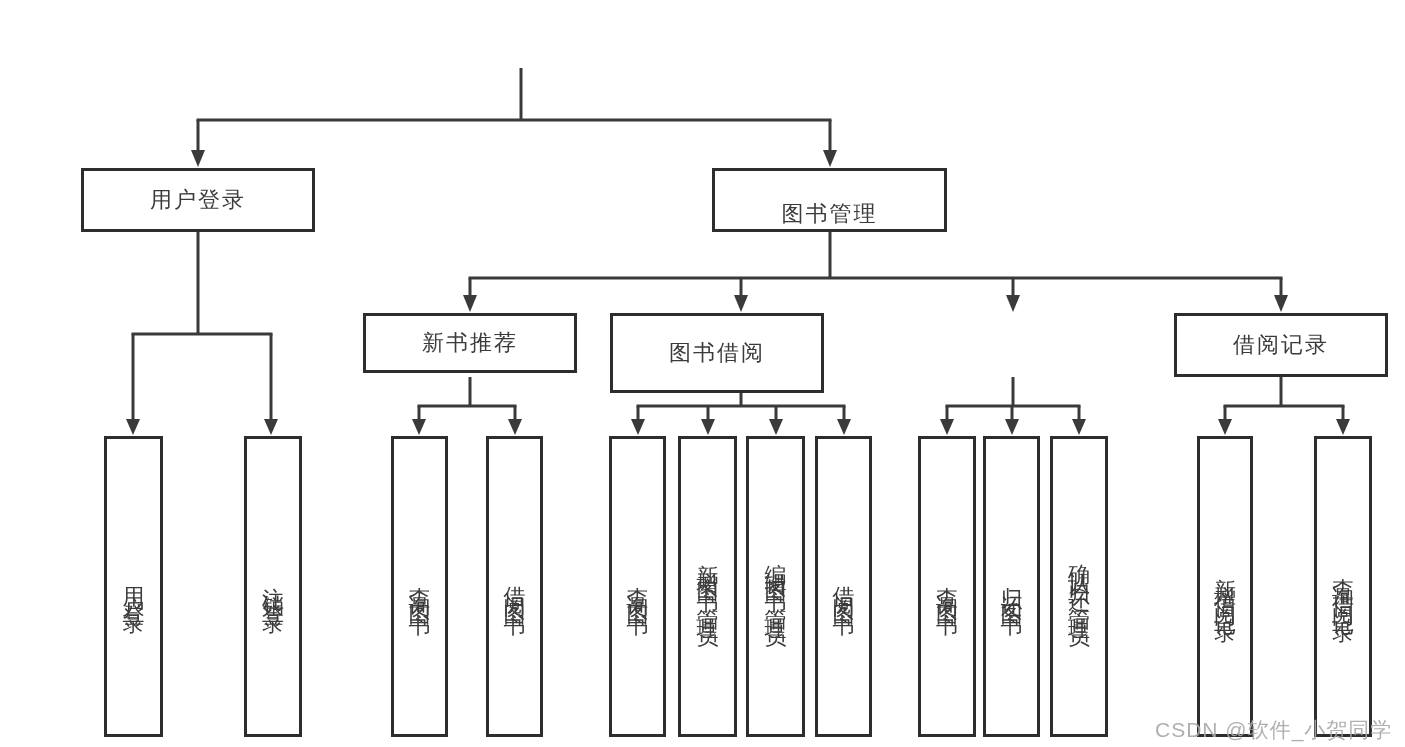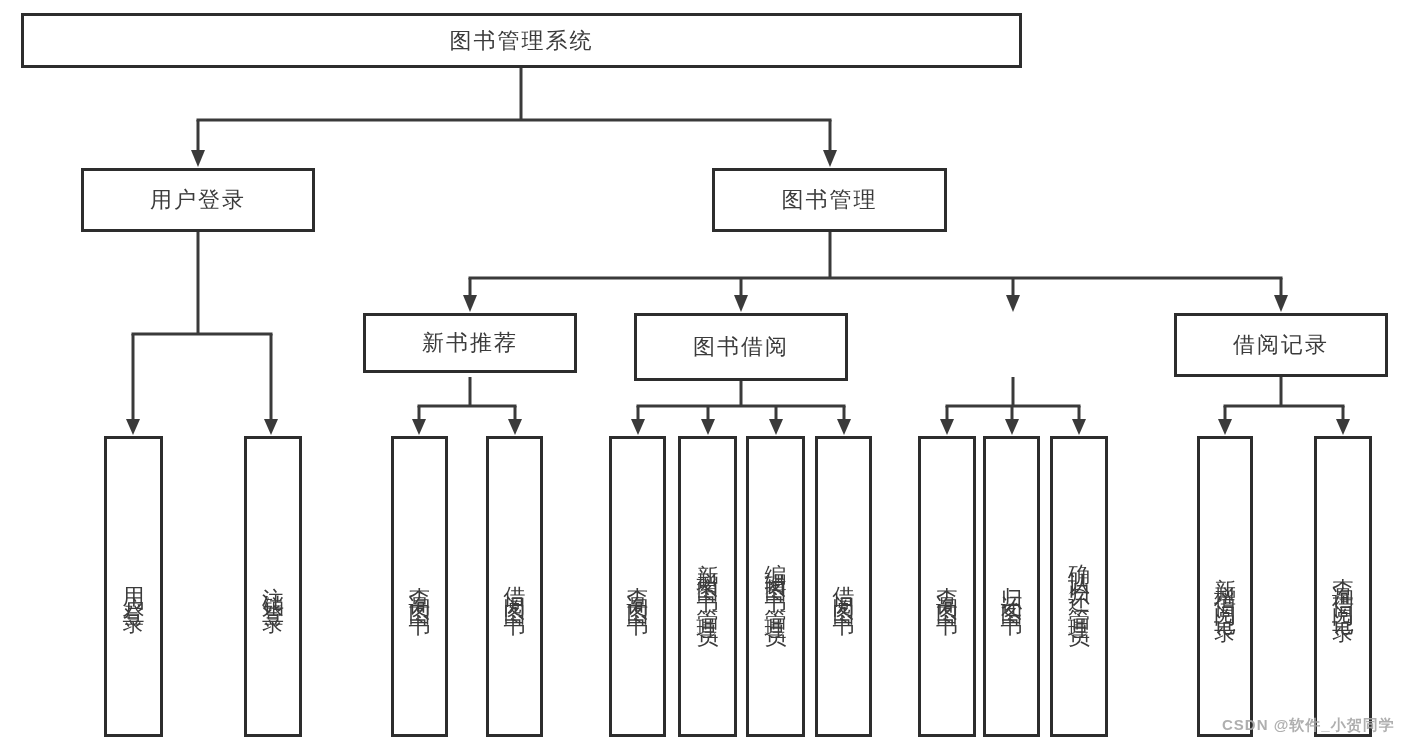--- a/index.html
+++ b/index.html
@@ -30,27 +30,26 @@
   }
   .vbox span{
     writing-mode:vertical-rl;
     font-size:22px;
     letter-spacing:9px;
     line-height:1;
     color:#3b3b3b;
   }
   .watermark{
     position:absolute;
-    left:1222px;top:716px;
-    font-size:15px;
+    left:1155px;top:716px;
+    font-size:21px;
     color:rgba(168,168,168,0.92);
     z-index:5;
     white-space:nowrap;
     letter-spacing:1px;
-    font-weight:bold;
   }
 </style>
 </head>
 <body>
 
 <div class="canvas">
 
   <svg class="connectors" width="1405" height="747" viewBox="0 0 1405 747">
     <g stroke="#3a3a3a" stroke-width="3" fill="none">
 
@@ -117,35 +116,32 @@
 
       <polygon points="940,419 954,419 947,435"></polygon>
       <polygon points="1005,419 1019,419 1012,435"></polygon>
       <polygon points="1072,419 1086,419 1079,435"></polygon>
 
       <polygon points="1218,419 1232,419 1225,435"></polygon>
       <polygon points="1336,419 1350,419 1343,435"></polygon>
     </g>
   </svg>
 
-  <div class="box hbox" style="left:21px;top:13px;width:1001px;height:55px;">
-    <span>图书管理系统</span>
-  </div>
 
   <div class="box hbox" style="left:81px;top:168px;width:234px;height:64px;">
     <span>用户登录</span>
   </div>
-  <div class="box hbox" style="left:712px;top:168px;width:235px;height:64px;">
+  <div class="box hbox" style="left:712px;top:168px;width:235px;height:64px;align-items:flex-end;">
     <span>图书管理</span>
   </div>
 
   <div class="box hbox" style="left:363px;top:313px;width:214px;height:60px;">
     <span>新书推荐</span>
   </div>
-  <div class="box hbox" style="left:634px;top:313px;width:214px;height:68px;">
+  <div class="box hbox" style="left:610px;top:313px;width:214px;height:80px;">
     <span>图书借阅</span>
   </div>
   <div class="box hbox" style="left:1174px;top:313px;width:214px;height:64px;">
     <span>借阅记录</span>
   </div>
 
   <div class="box vbox" style="left:104px;top:436px;width:59px;height:301px;">
     <span>用户登录</span>
   </div>
   <div class="box vbox" style="left:244px;top:436px;width:58px;height:301px;">

